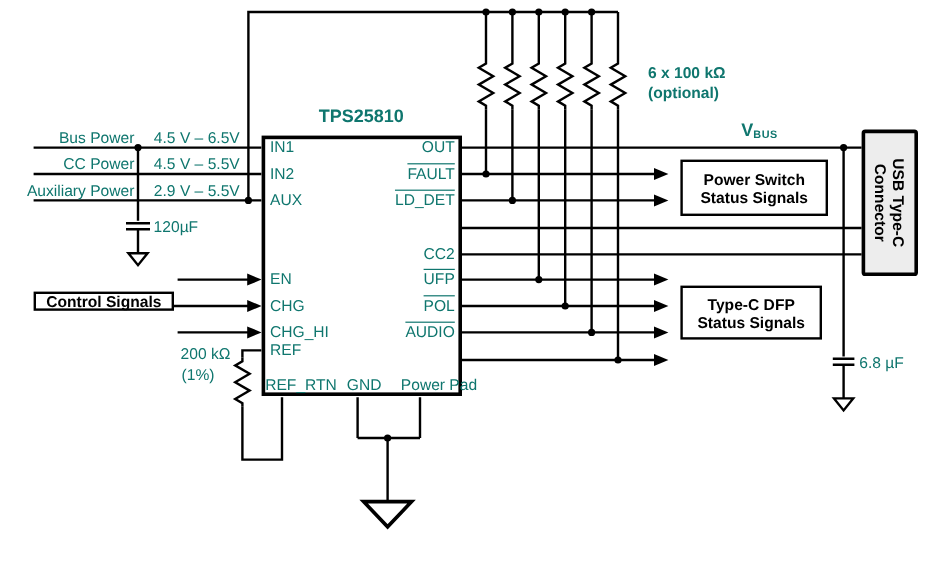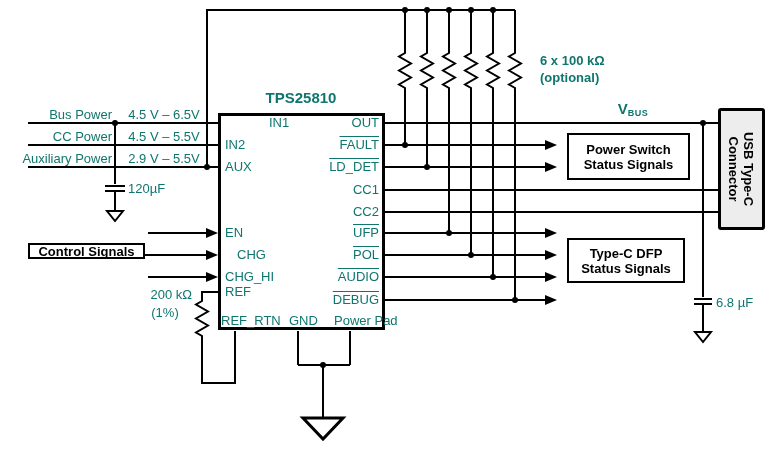--- a/index.html
+++ b/index.html
@@ -135,41 +135,39 @@
       <circle cx="493" cy="277" r="3"></circle>
         <circle cx="515" cy="300" r="3"></circle>
       <circle cx="703" cy="123" r="3"></circle>
         <circle cx="323" cy="365" r="3"></circle>
     </g>
   </svg>
 
   <div class="chip"></div>
   <div class="lbl b calign" style="left:240px;top:90px;width:122px;font-size:15px;">TPS25810</div>
 
-  <div class="lbl" style="left:225px;top:115px;margin-left:44px;">IN1</div>
+  <div class="lbl" style="left:225px;top:115px;">IN1</div>
   <div class="lbl" style="left:225px;top:137px;">IN2</div>
   <div class="lbl" style="left:225px;top:159px;">AUX</div>
   <div class="lbl" style="left:225px;top:225px;">EN</div>
-  <div class="lbl" style="left:225px;top:247px;margin-left:12px;">CHG</div>
+  <div class="lbl" style="left:225px;top:247px;">CHG</div>
   <div class="lbl" style="left:225px;top:269px;">CHG_HI</div>
   <div class="lbl" style="left:225px;top:284px;">REF</div>
 
   <div class="lbl" style="left:221px;top:313px;">REF_RTN</div>
   <div class="lbl" style="left:289px;top:313px;">GND</div>
   <div class="lbl" style="left:334px;top:313px;">Power Pad</div>
 
   <div class="lbl ralign" style="left:279px;top:115px;width:100px;">OUT</div>
   <div class="lbl ralign ov" style="left:279px;top:137px;width:100px;">FAULT</div>
   <div class="lbl ralign ov" style="left:279px;top:159px;width:100px;">LD_DET</div>
-  <div class="lbl ralign" style="left:279px;top:182px;width:100px;">CC1</div>
   <div class="lbl ralign" style="left:279px;top:204px;width:100px;">CC2</div>
   <div class="lbl ralign ov" style="left:279px;top:225px;width:100px;">UFP</div>
   <div class="lbl ralign ov" style="left:279px;top:247px;width:100px;">POL</div>
   <div class="lbl ralign ov" style="left:279px;top:269px;width:100px;">AUDIO</div>
-  <div class="lbl ralign ov" style="left:279px;top:292px;width:100px;">DEBUG</div>
 
   <div class="lbl ralign" style="left:10px;top:107px;width:102px;">Bus Power</div>
   <div class="lbl calign" style="left:118px;top:107px;width:92px;">4.5 V – 6.5V</div>
   <div class="lbl ralign" style="left:10px;top:129px;width:102px;">CC Power</div>
   <div class="lbl calign" style="left:118px;top:129px;width:92px;">4.5 V – 5.5V</div>
   <div class="lbl ralign" style="left:10px;top:151px;width:102px;">Auxiliary Power</div>
   <div class="lbl calign" style="left:118px;top:151px;width:92px;">2.9 V – 5.5V</div>
 
   <div class="lbl" style="left:128px;top:181px;">120µF</div>
   <div class="lbl" style="left:716px;top:295px;">6.8 µF</div>

